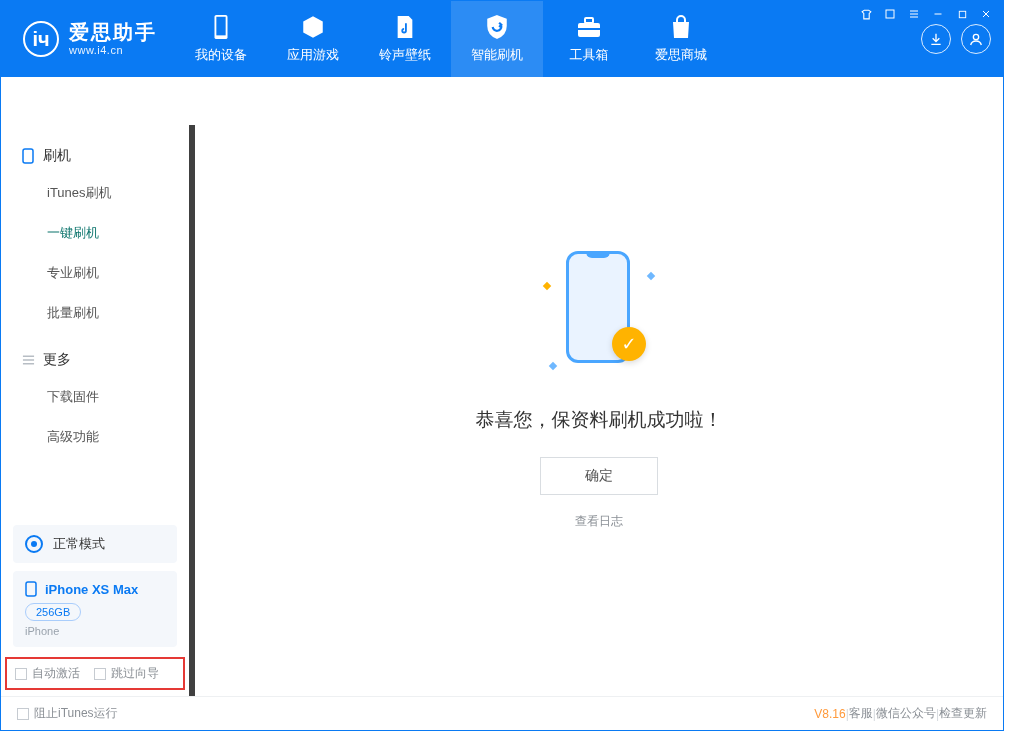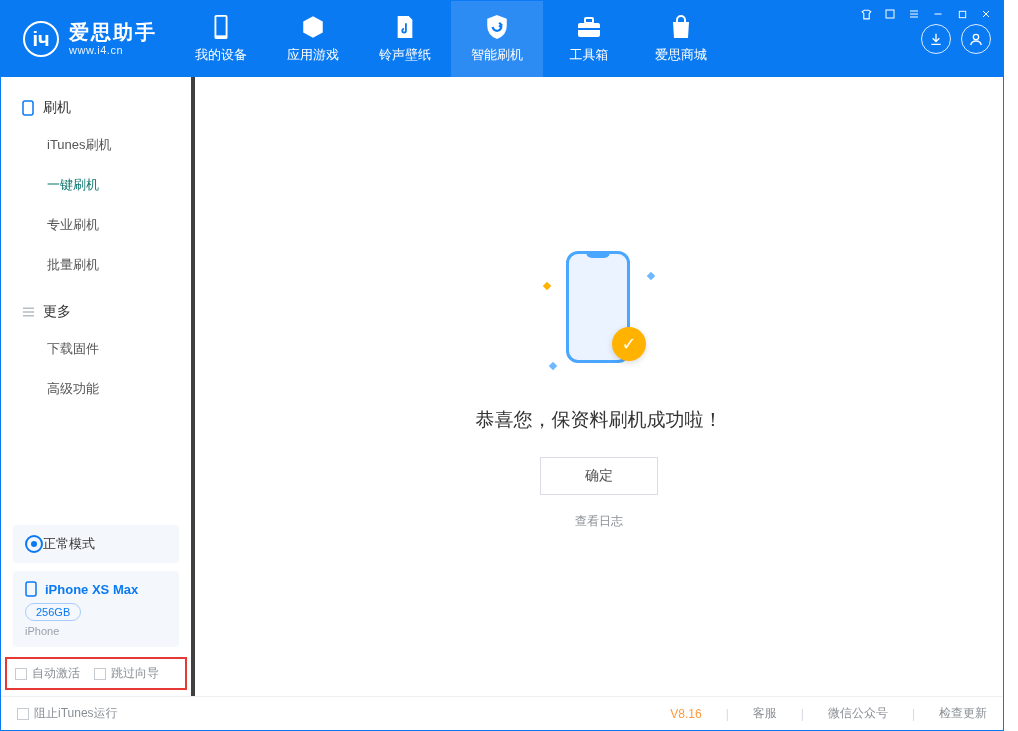--- a/index.html
+++ b/index.html
@@ -18,28 +18,28 @@
 .nav-item.active { background: rgba(255,255,255,.14); }
 .nav-item .icon { width: 26px; height: 26px; display:flex; align-items:center; justify-content:center;}
 .header-spacer { flex: 1; }
 .header-right { display: flex; align-items: center; padding-right: 12px; gap: 10px; }
 .circ-btn { width: 30px; height: 30px; border: 1.5px solid rgba(255,255,255,.85); border-radius: 50%; display:flex; align-items:center; justify-content:center; cursor:pointer; }
 .titlebar-icons { position:absolute; top:6px; right:10px; display:flex; gap:10px; align-items:center; }
 .titlebar-icons span { width:14px; height:14px; color:#fff; cursor:pointer; display:inline-flex; align-items:center; justify-content:center; font-size:13px; }
 
 
 .body { flex:1; display:flex; min-height:0; }
-.sidebar { width: 194px; border-right: 4px solid #404040; padding: 14px 0 0 0; display:flex; flex-direction:column; font-size: 13px; color:#555; }
+.sidebar { width: 194px; border-right: 6px solid #404040; padding: 14px 0 0 0; display:flex; flex-direction:column; font-size: 13px; color:#555;margin-top:48px; }
 .side-section-title { display:flex; align-items:center; gap:8px; padding: 8px 20px; font-size:14px; color:#333; font-weight:500;}
 .side-section-title .pre-icon{ width:14px; height:14px; display:inline-flex; align-items:center; justify-content:center;}
 .side-items { padding-left: 46px; }
 .side-item { padding: 11px 0; cursor:pointer; color:#555; }
 .side-item.active { color:#0f766e; }
 .sidebar-bottom { margin-top:auto; }
-.status-card { margin: 8px 12px; background:#f4f7fb; border-radius:4px; padding:10px 12px; display:flex; align-items:center; color:#333; font-size:13px;}
+.status-card { margin: 8px 12px; background:#f4f7fb; border-radius:4px; padding:10px 12px; display:flex; align-items:center; gap:10px; color:#333; font-size:13px;}
 .status-dot { width:18px; height:18px; border:2px solid #0a7af3; border-radius:50%; position:relative;}
 .status-dot::after{content:""; position:absolute; width:6px; height:6px; background:#0a7af3; border-radius:50%; top:4px; left:4px;}
 .device-card { margin: 0 12px 10px; background:#f4f7fb; border-radius:4px; padding:10px 12px; }
 .device-card .row1{ display:flex; align-items:center; gap:8px; color:#0a7af3; font-weight:600; font-size:13px;}
 .device-badge { display:inline-block; margin-top:6px; padding:2px 10px; border:1px solid #a9cdfb; color:#0a7af3; border-radius:10px; font-size:11px;}
 .device-sub { color:#9aa3ad; font-size:11px; margin-top:4px;}
 .options-row { border:2px solid #e53935; margin: 8px 4px 6px; padding:6px 8px; display:flex; gap:14px; align-items:center;}
 .chk { display:flex; align-items:center; gap:5px; color:#8a8f95; font-size:12px; cursor:pointer;}
 .chk .box { width:12px; height:12px; border:1px solid #c6cbd1; background:#fff;}
 
@@ -54,21 +54,21 @@
 .sparkle.s1{left:0; top:40px; background:#ffb300;}
 .sparkle.s2{right:0; top:30px;}
 .sparkle.s3{left:6px; bottom:14px;}
 .result-title{ font-size:19px; color:#333; font-weight:500; margin-bottom:24px;}
 .ok-btn{ padding:9px 44px; border:1px solid #d9dde1; background:#fff; color:#555; font-size:14px; cursor:pointer; margin-bottom:18px;}
 .log-link{ color:#8a8f95; font-size:12px; cursor:pointer;}
 
 
 .footer{ height:34px; border-top:1px solid #eef0f2; display:flex; align-items:center; padding:0 16px; font-size:12px; color:#8a8f95;}
 .footer-left{ display:flex; align-items:center; gap:6px;}
-.footer-right{ margin-left:auto; display:flex; align-items:center; gap:24px;}
+.footer-right{ margin-left:auto; display:flex; align-items:center; gap:0;}
 .footer-right .sep{ color:#d6dade;}
 .version{ color:#ff9a3c;}
 svg { display:block; }
 </style>
 </head>
 <body>
 
 <div class="app-window">
 
   <div class="header">

